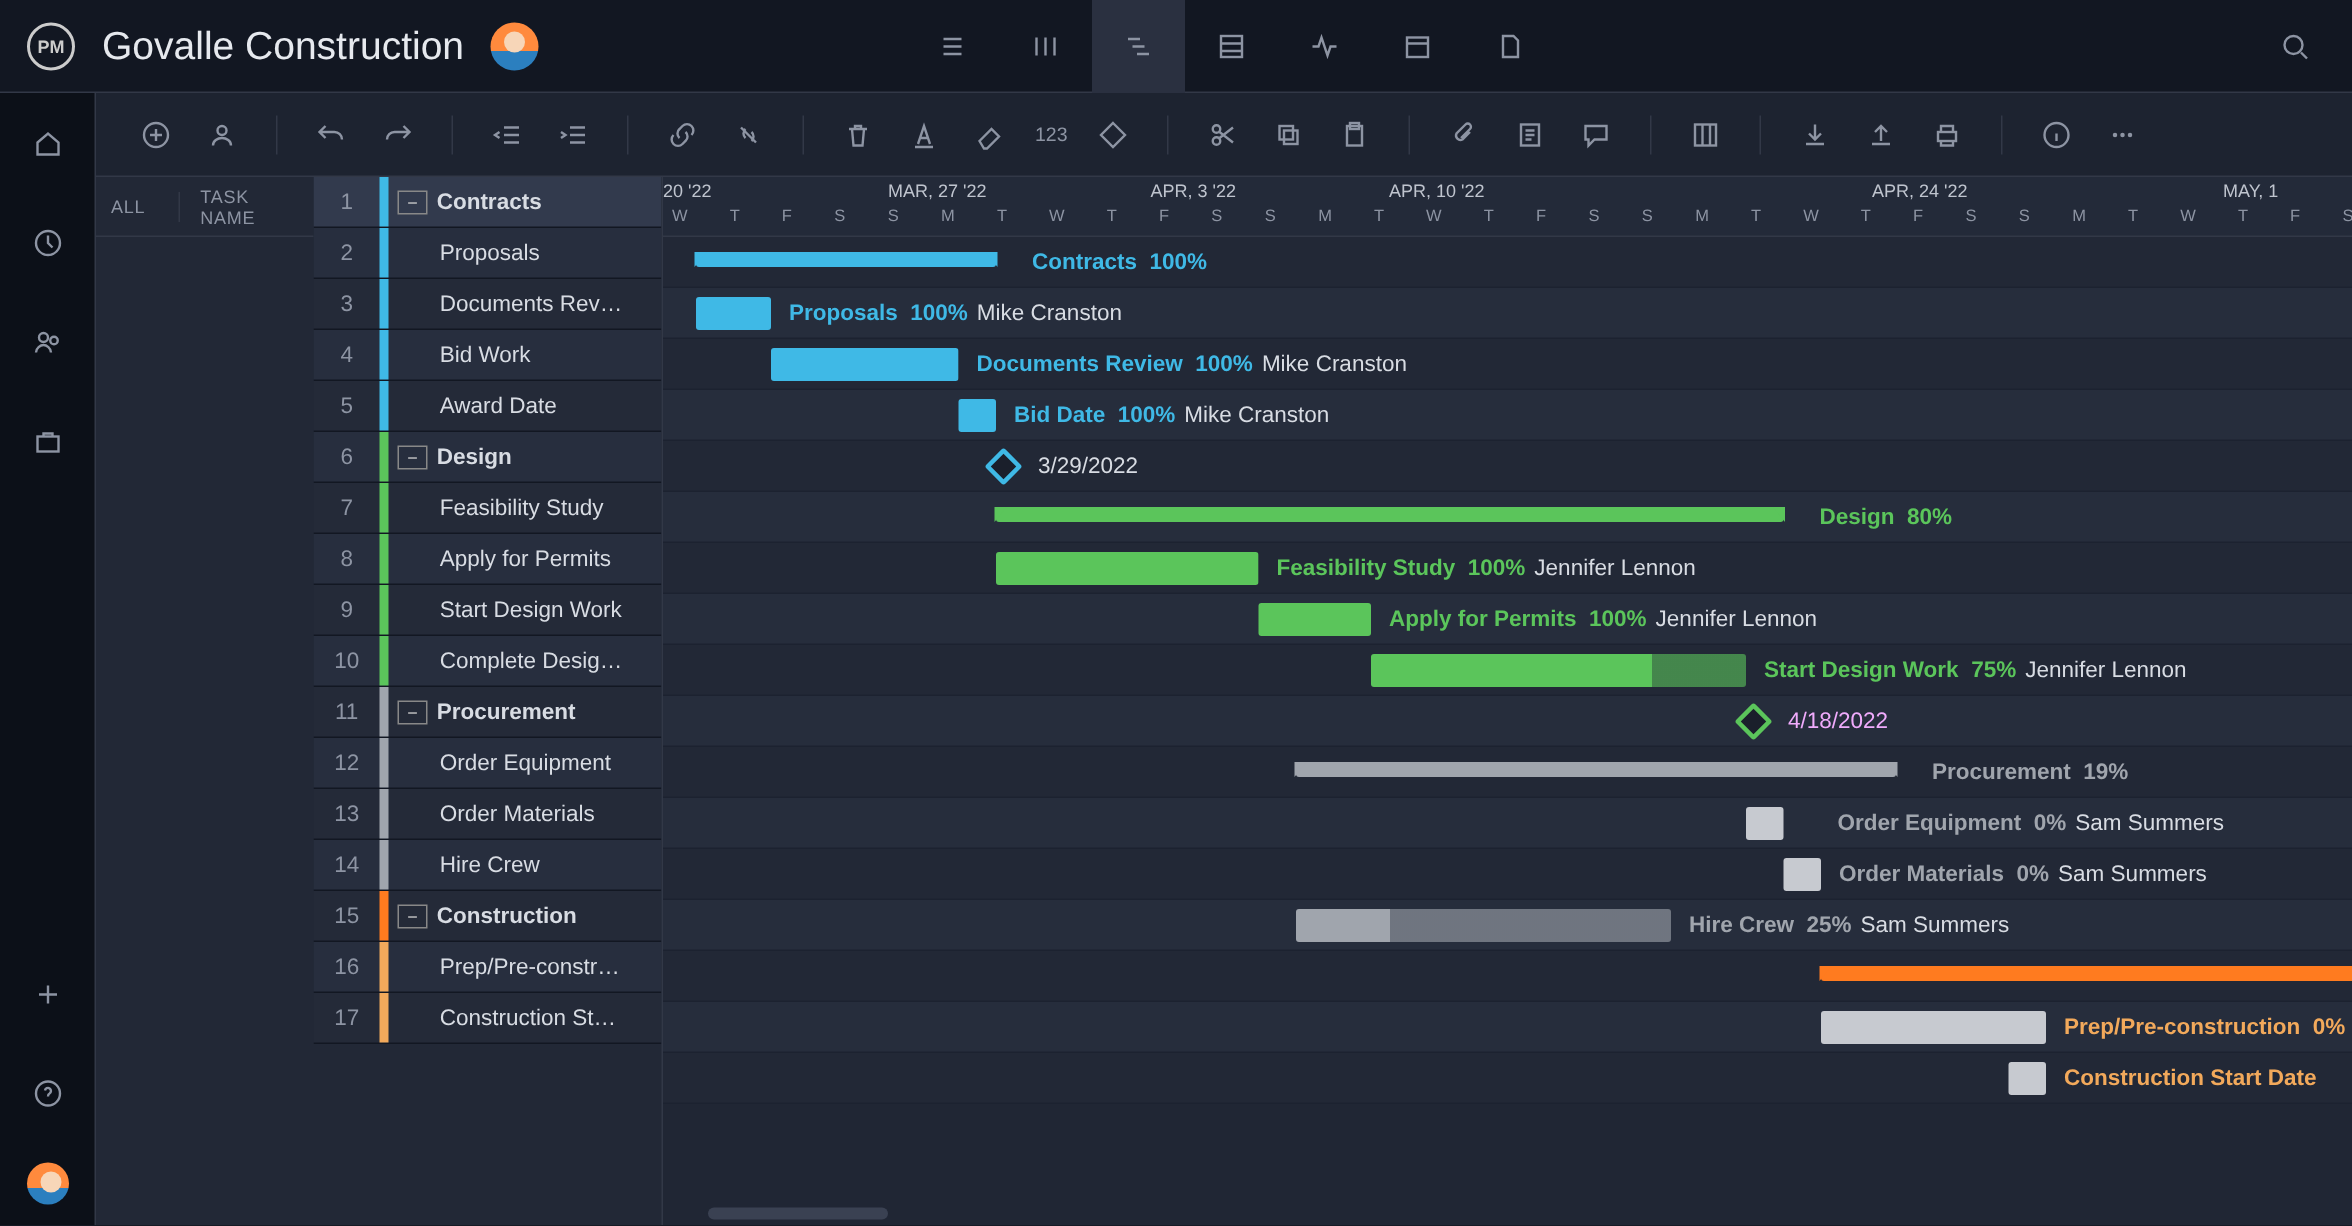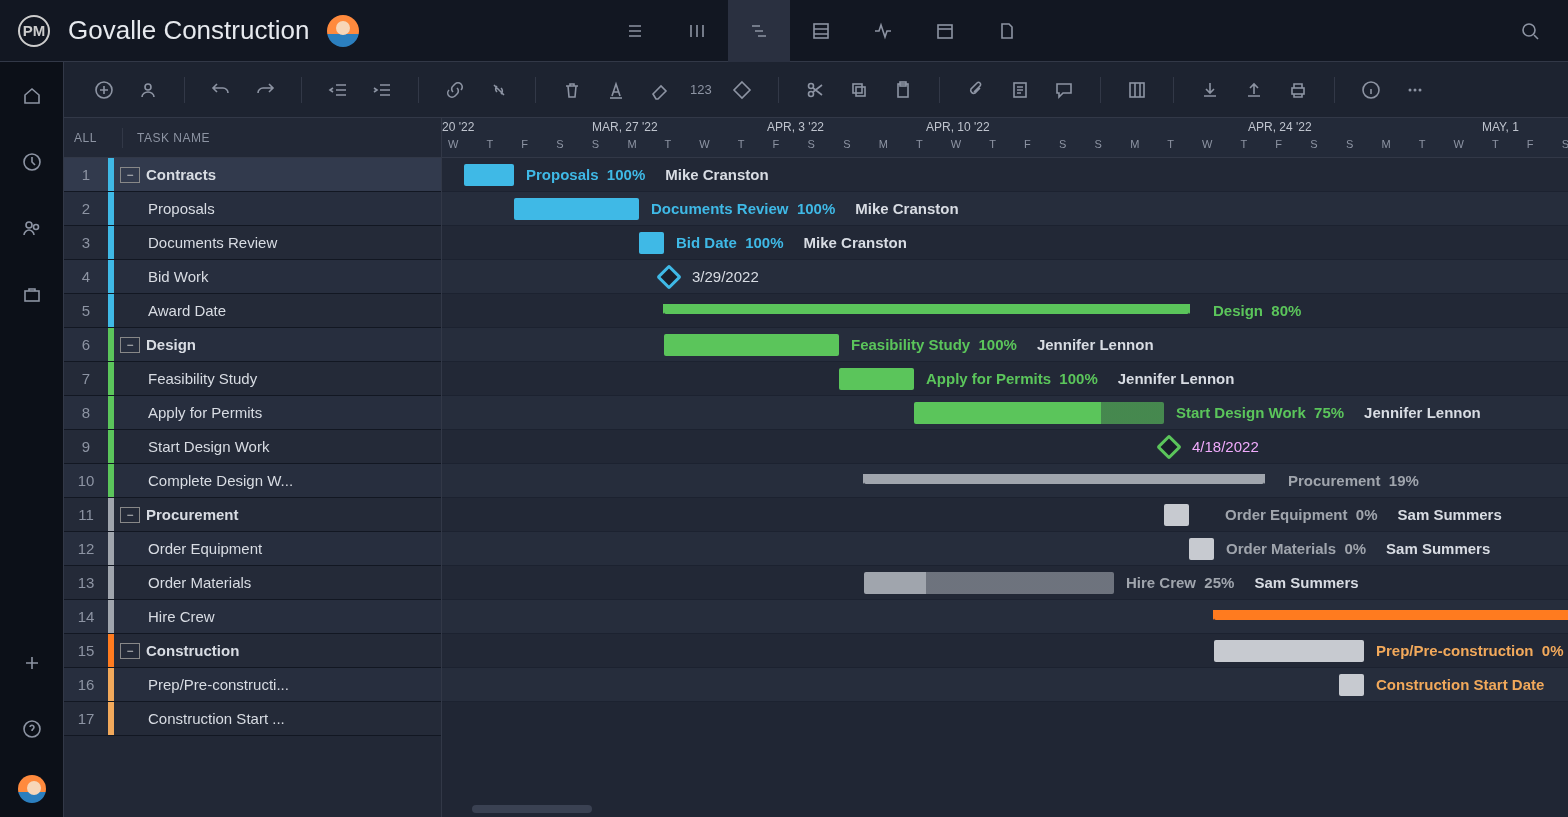--- a/index.html
+++ b/index.html
@@ -6,42 +6,42 @@
     --bg:#1a1f2b; --bg-dark:#121722; --bg-darker:#0c1018;
     --panel:#222836; --panel-alt:#272e3e; --border:#323847;
     --text:#d8dce3; --muted:#8d94a3;
     --blue:#3fb9e6; --green:#5bc55b; --grey:#a0a5ad; --orange:#ff7b1f; --sand:#f2a95b;
   }
   *{box-sizing:border-box;font-family:-apple-system,Segoe UI,Helvetica,Arial,sans-serif}
   body{margin:0;background:var(--bg-darker);color:var(--text);font-size:14px;overflow:hidden}
   .app{display:flex;flex-direction:column;width:1568px;height:817px;background:var(--bg)}
   
   .header{display:flex;align-items:center;height:62px;background:var(--bg-dark);border-bottom:1px solid var(--border);padding:0 18px;gap:18px}
-  .logo{width:32px;height:32px;border:2px solid #ccc;border-radius:50%;display:flex;align-items:center;justify-content:center;font-size:15px;font-weight:700;color:#ccc}
+  .logo{width:32px;height:32px;border:2px solid #ccc;border-radius:50%;display:flex;align-items:center;justify-content:center;font-size:12px;font-weight:700;color:#ccc}
   .title{font-size:26px;color:#e6e9ee;font-weight:400}
   .avatar{width:32px;height:32px;border-radius:50%;background:linear-gradient(180deg,#ff8a3d 0%,#ff8a3d 60%,#2b7fbf 60%);position:relative}
   .avatar::after{content:"";position:absolute;top:6px;left:9px;width:14px;height:14px;border-radius:50%;background:#f7d6b8}
   .views{display:flex;margin-left:auto;margin-right:auto}
   .view-btn{width:62px;height:62px;display:flex;align-items:center;justify-content:center;color:var(--muted);cursor:pointer}
   .view-btn.active{background:#2a3040}
   .header-right{margin-left:auto;display:flex;align-items:center}
   .icon-btn{width:40px;height:40px;display:flex;align-items:center;justify-content:center;color:var(--muted);cursor:pointer;border-radius:4px}
   
   .body{display:flex;flex:1;overflow:hidden}
   
   .rail{width:64px;background:var(--bg-darker);display:flex;flex-direction:column;align-items:center;padding-top:14px;gap:26px;border-right:1px solid var(--border)}
   .rail-spacer{flex:1}
   .rail .avatar{width:28px;height:28px}
   
   .main{flex:1;display:flex;flex-direction:column;overflow:hidden}
   .toolbar{height:56px;background:#1d2330;border-bottom:1px solid var(--border);display:flex;align-items:center;padding:0 20px;gap:4px}
   .toolbar .sep{width:1px;height:26px;background:var(--border);margin:0 12px}
   
   .content{flex:1;display:flex;overflow:hidden}
-  .task-panel{width:378px;background:var(--panel);border-right:1px solid var(--border);display:flex;flex-direction:column;overflow:hidden}
+  .task-panel{width:378px;background:var(--panel);border-right:1px solid var(--border);display:flex;overflow:hidden}
   .task-head{display:flex;align-items:center;padding:0 10px;height:40px;color:var(--muted);font-size:12px;letter-spacing:.5px;border-bottom:1px solid var(--border);gap:14px}
   .task-head .all{width:34px}
   .task-rows{overflow:auto}
   .task-row{display:flex;align-items:center;height:34px;border-bottom:1px solid var(--bg-dark);font-size:15px;cursor:pointer}
   .task-row:nth-child(odd){background:#242a38}
   .task-row:nth-child(even){background:#272e3e}
   .task-row.sel{background:#323a4d}
   .row-num{width:44px;text-align:center;color:var(--muted)}
   .row-stripe{width:6px;height:100%}
   .row-collapse{width:20px;height:16px;margin:0 6px;border:1px solid #888;display:flex;align-items:center;justify-content:center;font-size:12px;color:#ccc;line-height:1}
@@ -57,21 +57,21 @@
   .grow{height:34px;border-bottom:1px solid #1c2230;position:relative}
   .grow:nth-child(odd){background:#222836}
   .grow:nth-child(even){background:#262d3c}
   .bar{position:absolute;height:22px;top:6px;border-radius:2px}
   .summary{height:10px;top:10px}
   .summary::before,.summary::after{content:"";position:absolute;top:0;width:0;height:0;border-top:10px solid currentColor;}
   .summary::before{left:-1px;border-right:8px solid transparent}
   .summary::after{right:-1px;border-left:8px solid transparent}
   .diamond{width:18px;height:18px;transform:rotate(45deg);top:8px;border:3px solid;background:var(--bg)}
   .lbl{position:absolute;top:8px;font-size:15px;white-space:nowrap;font-weight:600}
-  .asg{font-weight:700;color:#d8dce3;margin-left:20px}
+  .asg{font-weight:400;color:#d8dce3;margin-left:6px}
   .hscroll{position:absolute;bottom:4px;left:30px;width:120px;height:8px;background:#3a4152;border-radius:4px}
   svg{width:20px;height:20px;stroke:currentColor;fill:none;stroke-width:1.6}
 </style>
 </head>
 <body>
 
 <div class="app">
   <div class="header">
     <div class="logo">PM</div>
     <div class="title">Govalle Construction</div>
@@ -434,20 +434,24 @@
               <div class="wk" style="left: 150px;">MAR, 27 '22</div>
               <div class="wk" style="left: 325px;">APR, 3 '22</div>
               <div class="wk" style="left: 484px;">APR, 10 '22</div>
               <div class="wk" style="left: 675px; margin-top: 38px;">APR, 17 '22</div>
               <div class="wk" style="left: 806px;">APR, 24 '22</div>
               <div class="wk" style="left: 1040px;">MAY, 1</div>
               <div class="days" style="left: 6px;">W T F S S M T W T F S S M T W T F S S M T W T F S S M T W T F S S M T W T F S S M T W</div>
             </div>
           <div class="gbody" id="gbody">
               <div class="grow">
+                <div class="bar summary" style="left: 22px; width: 200px; background: rgb(63, 185, 230); color: rgb(63, 185, 230);"></div>
+                <div class="lbl" style="left: 246px; color: rgb(63, 185, 230);">Contracts&nbsp; 100%</div>
+              </div>
+              <div class="grow">
                 <div class="bar" style="left: 22px; width: 50px; background: linear-gradient(90deg, rgb(63, 185, 230) 0px, rgb(63, 185, 230) 100%, rgba(63, 185, 230, 0.6) 100%, rgba(63, 185, 230, 0.6) 100%);"></div>
                 <div class="lbl" style="left: 84px; color: rgb(63, 185, 230);">Proposals&nbsp; 100%<span class="asg">Mike Cranston</span></div>
               </div>
               <div class="grow">
                 <div class="bar" style="left: 72px; width: 125px; background: linear-gradient(90deg, rgb(63, 185, 230) 0px, rgb(63, 185, 230) 100%, rgba(63, 185, 230, 0.6) 100%, rgba(63, 185, 230, 0.6) 100%);"></div>
                 <div class="lbl" style="left: 209px; color: rgb(63, 185, 230);">Documents Review&nbsp; 100%<span class="asg">Mike Cranston</span></div>
               </div>
               <div class="grow">
                 <div class="bar" style="left: 197px; width: 25px; background: linear-gradient(90deg, rgb(63, 185, 230) 0px, rgb(63, 185, 230) 100%, rgba(63, 185, 230, 0.6) 100%, rgba(63, 185, 230, 0.6) 100%);"></div>
                 <div class="lbl" style="left: 234px; color: rgb(63, 185, 230);">Bid Date&nbsp; 100%<span class="asg">Mike Cranston</span></div>

